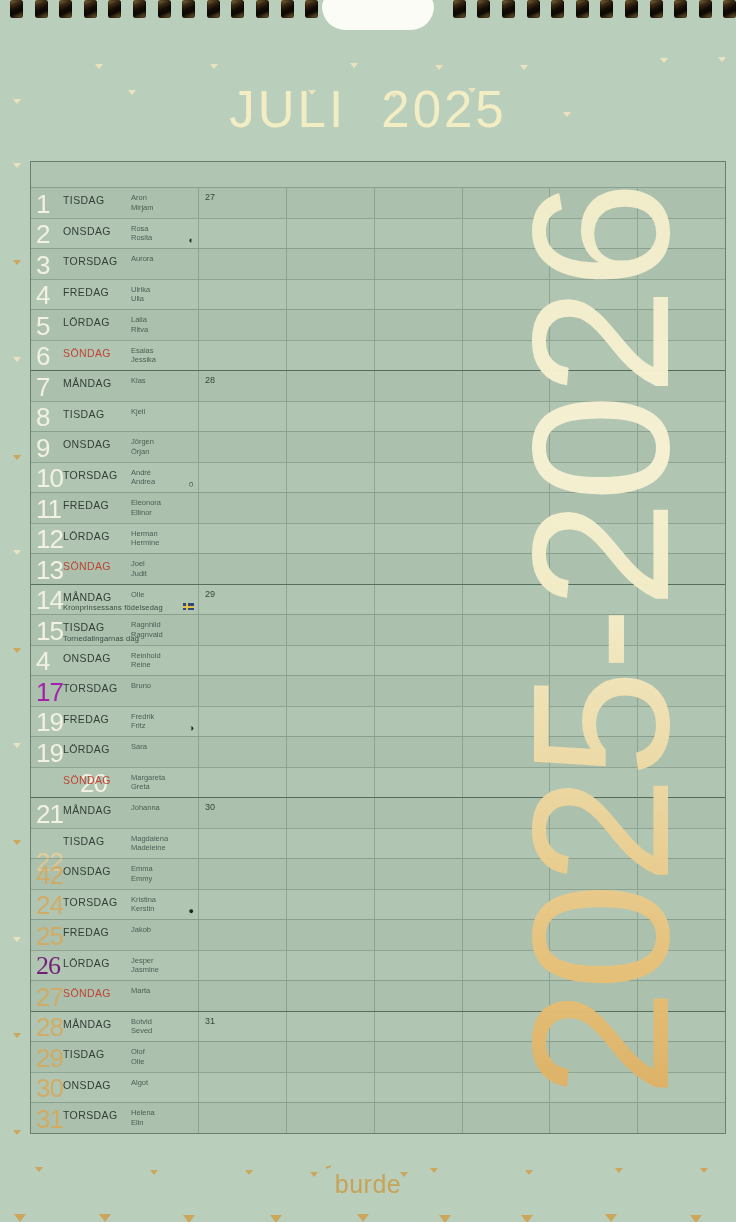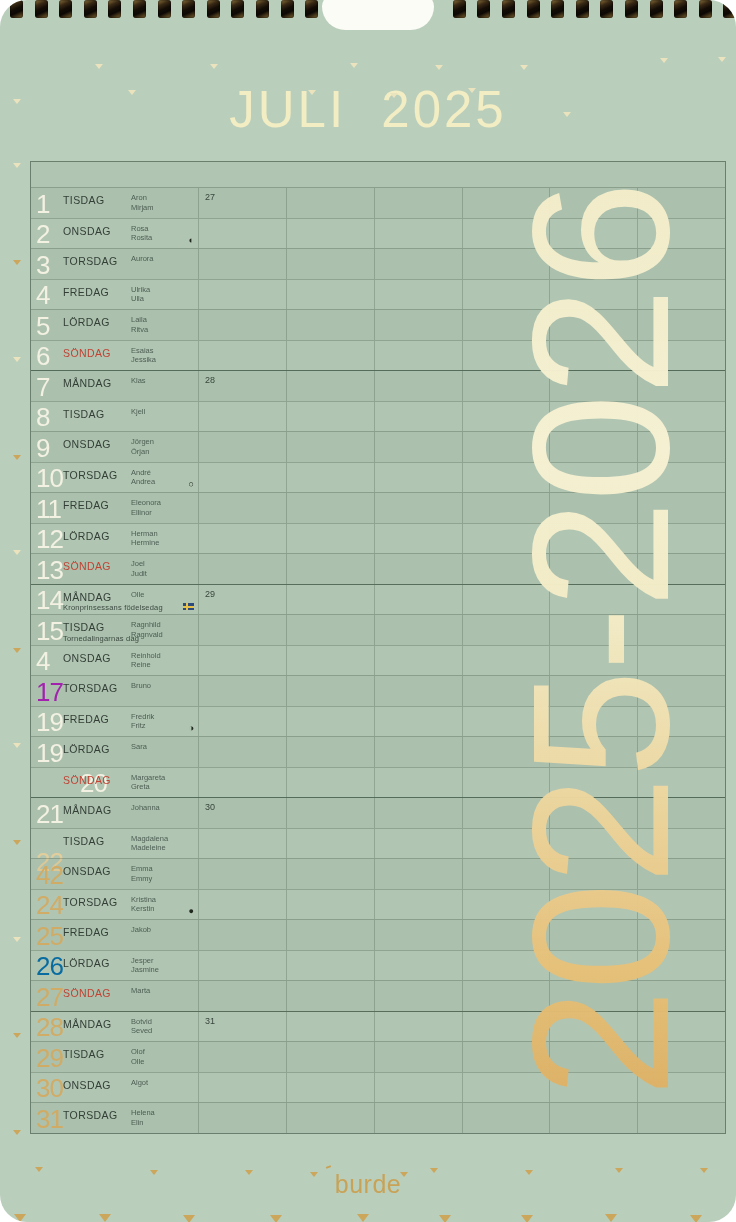--- a/index.html
+++ b/index.html
@@ -1,17 +1,17 @@
 <!DOCTYPE html>
 <html><head>
 <meta charset="utf-8">
 <style>
   html,body{margin:0;padding:0;}
   body{font-family:"Liberation Sans", sans-serif;}
-  .page{position:relative;width:736px;height:1222px;background:#bacebc;overflow:hidden;border-radius:27px;}
+  .page{position:relative;width:736px;height:1222px;background:#bacebc;overflow:hidden;}
 
   
   .tri{position:absolute;width:0;height:0;border-left:4px solid transparent;border-right:4px solid transparent;border-top:5px solid #eae3bd;}
   .tri.gold{border-top-color:#cba65b;}
   .tri.big{border-left-width:6px;border-right-width:6px;border-top-width:8px;}
 
   
   .title{position:absolute;top:80px;left:0;width:100%;text-align:center;
          font-size:51px;font-weight:400;letter-spacing:3px;word-spacing:18px;
          color:#f2edc3;margin:0;}
@@ -409,21 +409,21 @@
           </div>
           <div class="cell"></div>
           <div class="cell"></div>
           <div class="cell"></div>
           <div class="cell"></div>
           <div class="cell"></div>
           <div class="cell"></div>
         </div>
         <div class="row">
           <div class="cell info">
-            <span class="daynum" style="color: #0369a1;">26</span>
+            <span class="daynum" style="color: #701a75; font-family: Liberation Serif, serif;">26</span>
             <span class="dayname">LÖRDAG</span>
             <span class="names">Jesper<br>Jasmine</span>
           </div>
           <div class="cell"></div>
           <div class="cell"></div>
           <div class="cell"></div>
           <div class="cell"></div>
           <div class="cell"></div>
           <div class="cell"></div>
         </div>

